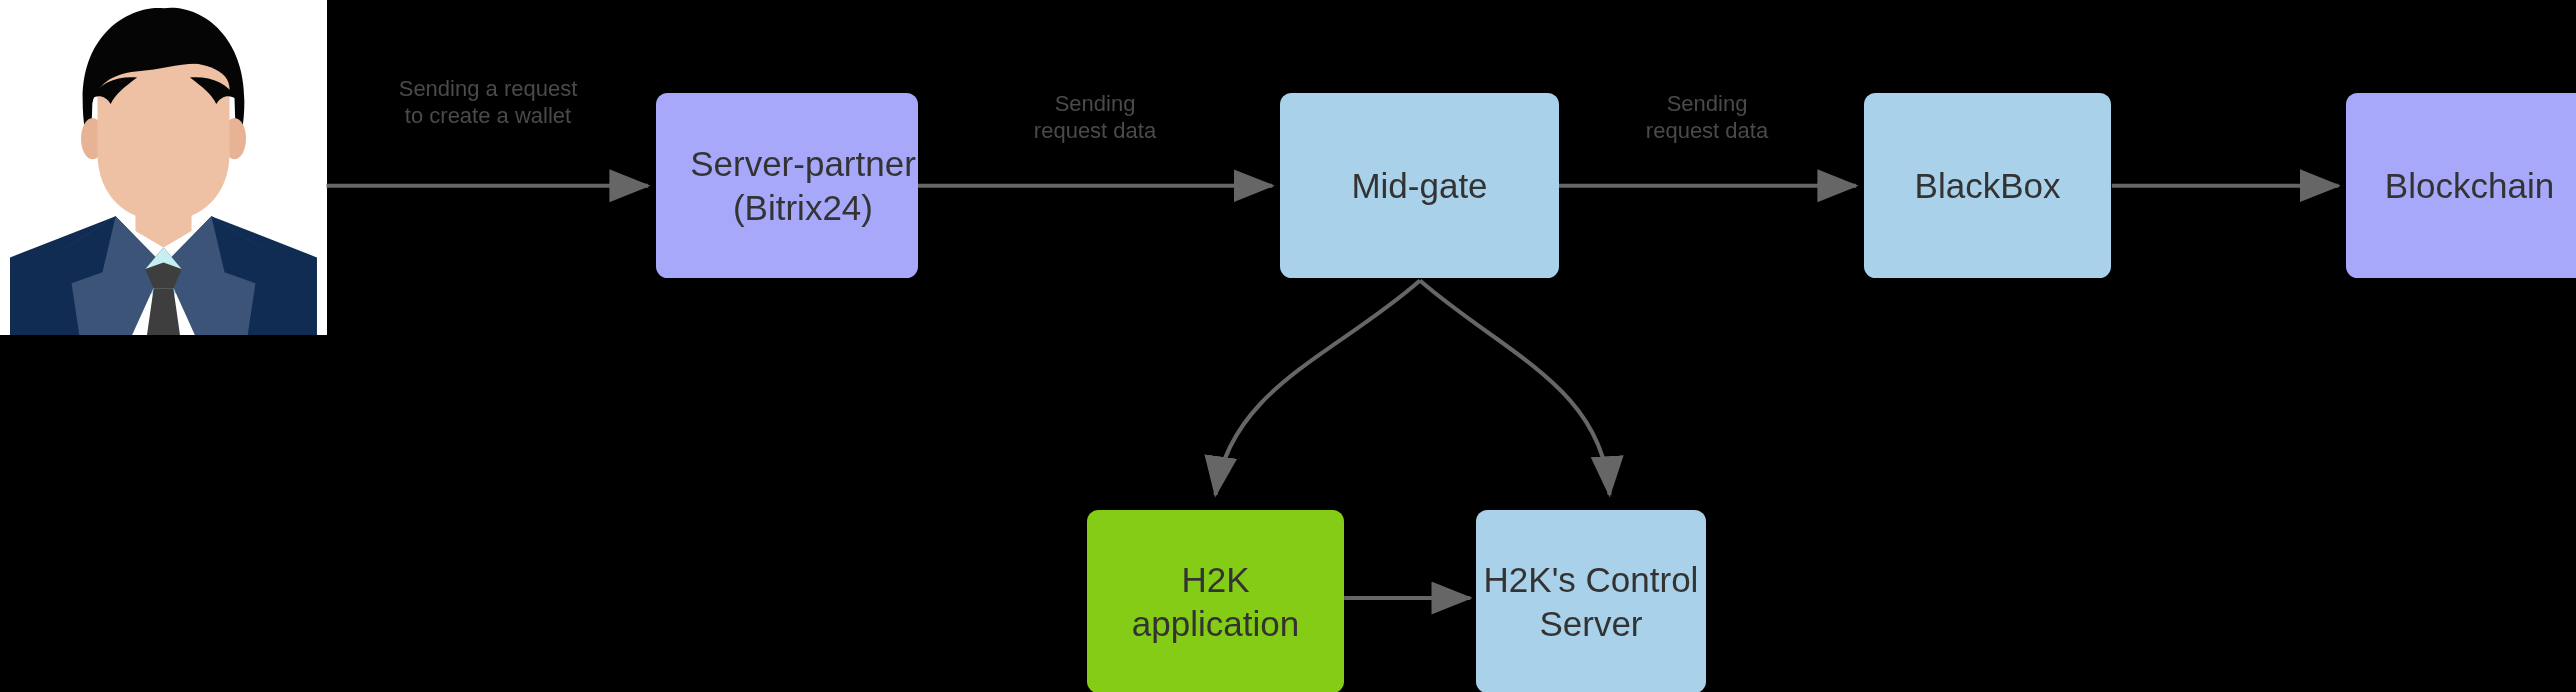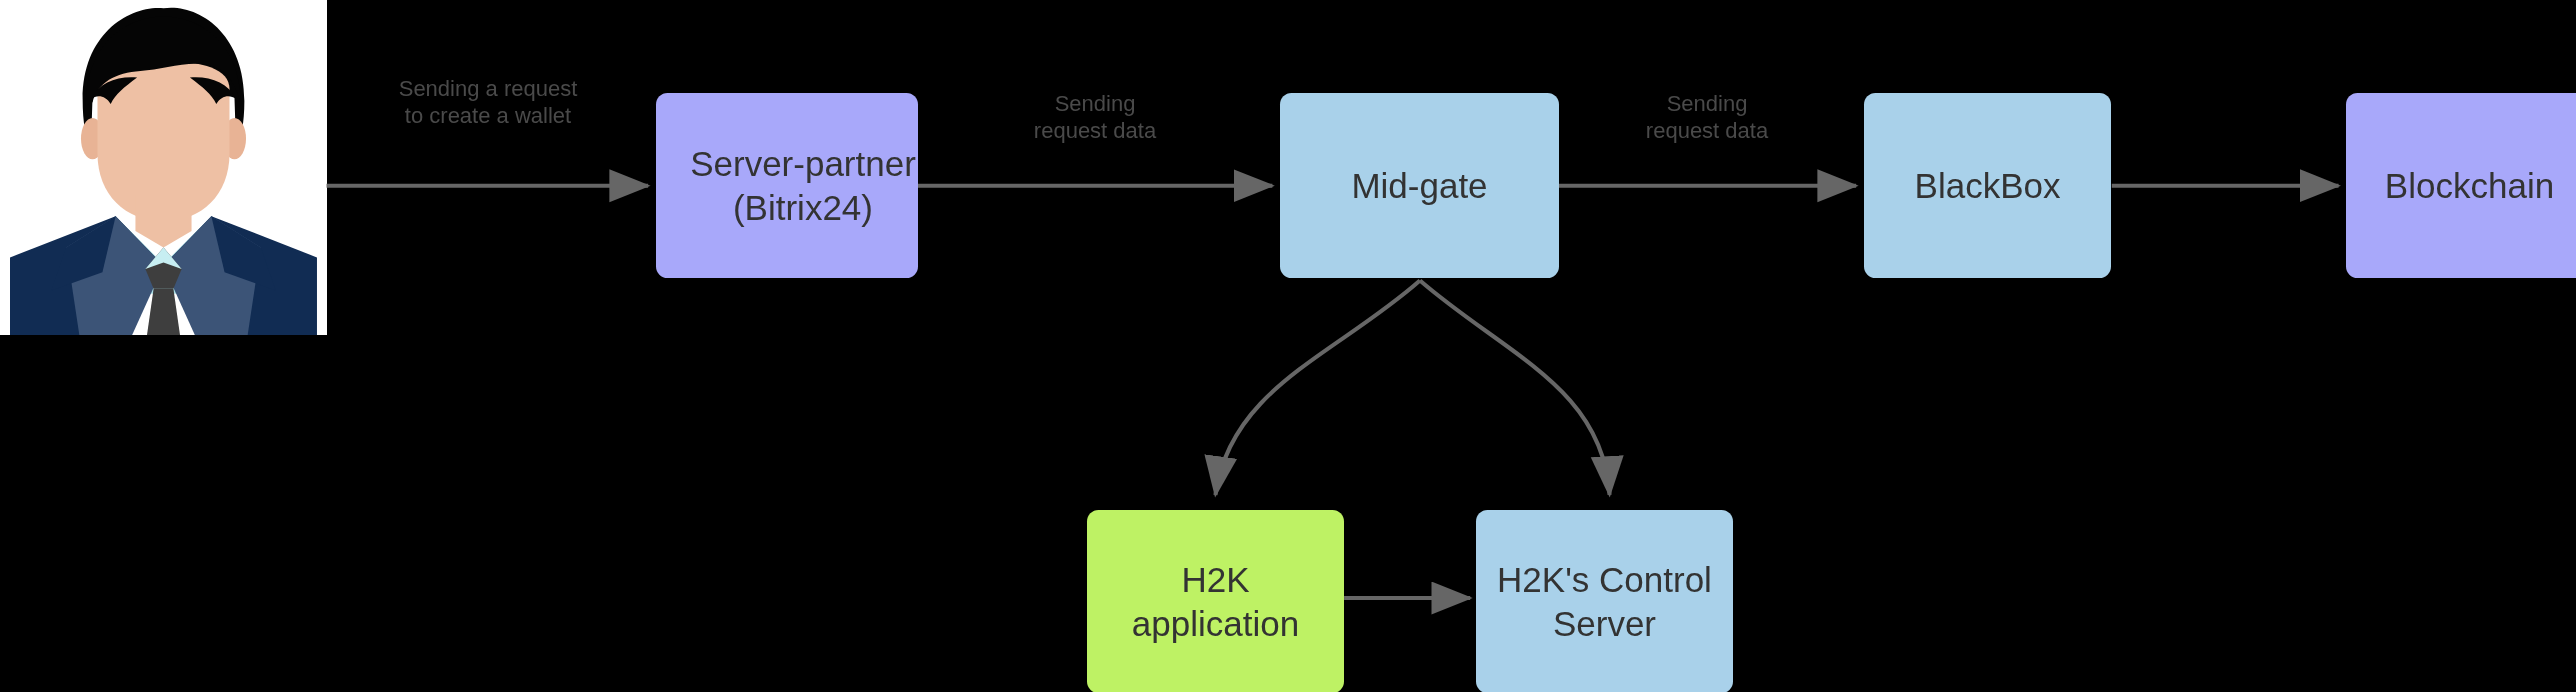--- a/index.html
+++ b/index.html
@@ -114,20 +114,20 @@
 
   <div class="node" style="left:656px;top:93px;width:262px;height:185px;background:#a8a8fa;padding-left:32px;">Server-partner
 (Bitrix24)</div>
 
   <div class="node" style="left:1280px;top:93px;width:279px;height:185px;background:#a9d1ea;">Mid-gate</div>
 
   <div class="node" style="left:1864px;top:93px;width:247px;height:185px;background:#a9d1ea;">BlackBox</div>
 
   <div class="node" style="left:2346px;top:93px;width:247px;height:185px;background:#a8a8fa;">Blockchain</div>
 
-  <div class="node" style="left:1087px;top:510px;width:257px;height:183px;background:#bef264;">H2K
+  <div class="node" style="left:1087px;top:510px;width:257px;height:183px;background:#84cc16;">H2K
 application</div>
 
-  <div class="node" style="left:1476px;top:510px;width:257px;height:183px;background:#a9d1ea;">H2K's Control
+  <div class="node" style="left:1476px;top:510px;width:230px;height:183px;background:#a9d1ea;">H2K's Control
 Server</div>
 
 </div>
 
 
 </body></html>

